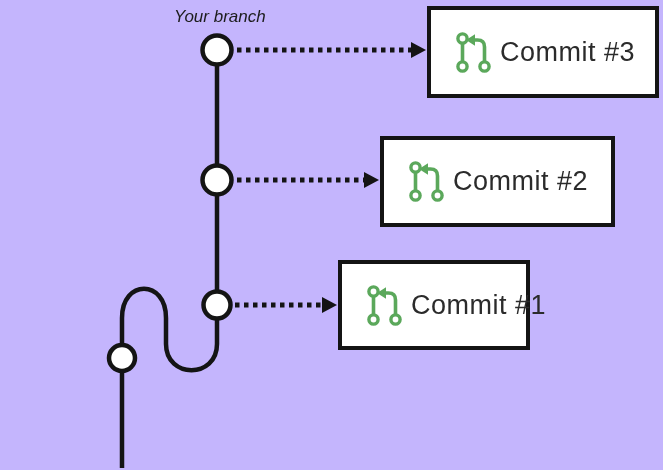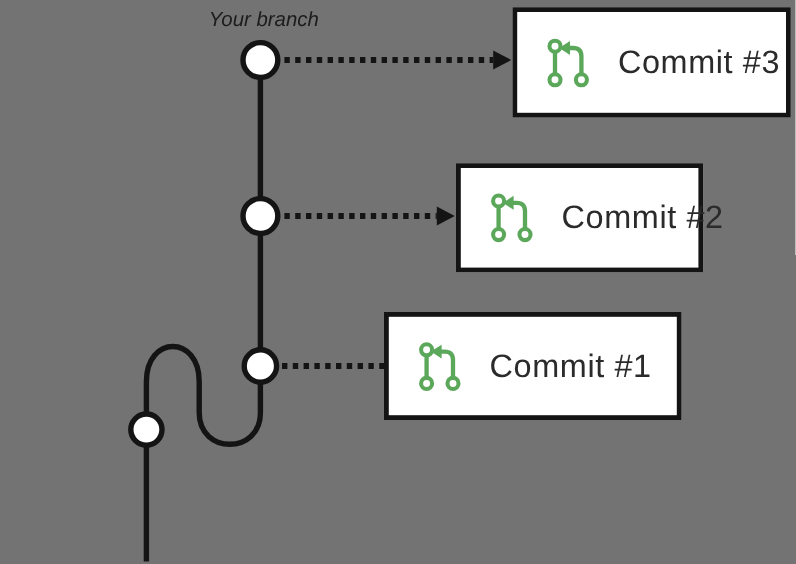--- a/index.html
+++ b/index.html
@@ -8,21 +8,21 @@
     background: #ffffff;
     width: 663px;
     height: 470px;
     overflow: hidden;
     font-family: "Liberation Sans", sans-serif;
   }
   .stage {
     position: relative;
     width: 663px;
     height: 470px;
-    background: #737373;
+    background: #c4b5fd;
     text-decoration: underline;
   }
   .diagram-svg {
     position: absolute;
     left: 0; top: 0;
     width: 663px;
     height: 470px;
   }
   .branch-label {
     position: absolute;
@@ -35,25 +35,25 @@
   .label-your-branch { left: 174px; top: 8px; }
   .label-base-branch { left: 4px; top: 345px; }
   .commit-box {
     position: absolute;
     box-sizing: border-box;
     border: 4px solid #141414;
     background: #ffffff;
     display: flex;
     align-items: center;
     padding-left: 24px;
-    gap: 23px;
+    gap: 8px;
   }
   .commit-box.box-3 { left: 427px; top: 6px;  width: 232px; height: 92px; }
-  .commit-box.box-2 { left: 380px; top: 136px; width: 206px; height: 91px; }
-  .commit-box.box-1 { left: 320px; top: 260px; width: 248px; height: 90px; }
+  .commit-box.box-2 { left: 380px; top: 136px; width: 235px; height: 91px; }
+  .commit-box.box-1 { left: 338px; top: 260px; width: 192px; height: 90px; }
   .commit-label {
     font-size: 27px;
     letter-spacing: 0.5px;
     color: #2b2b2b;
     white-space: nowrap;
   }
   .commit-icon { flex: 0 0 auto; display: block; }
 </style>
 </head>
 <body>

